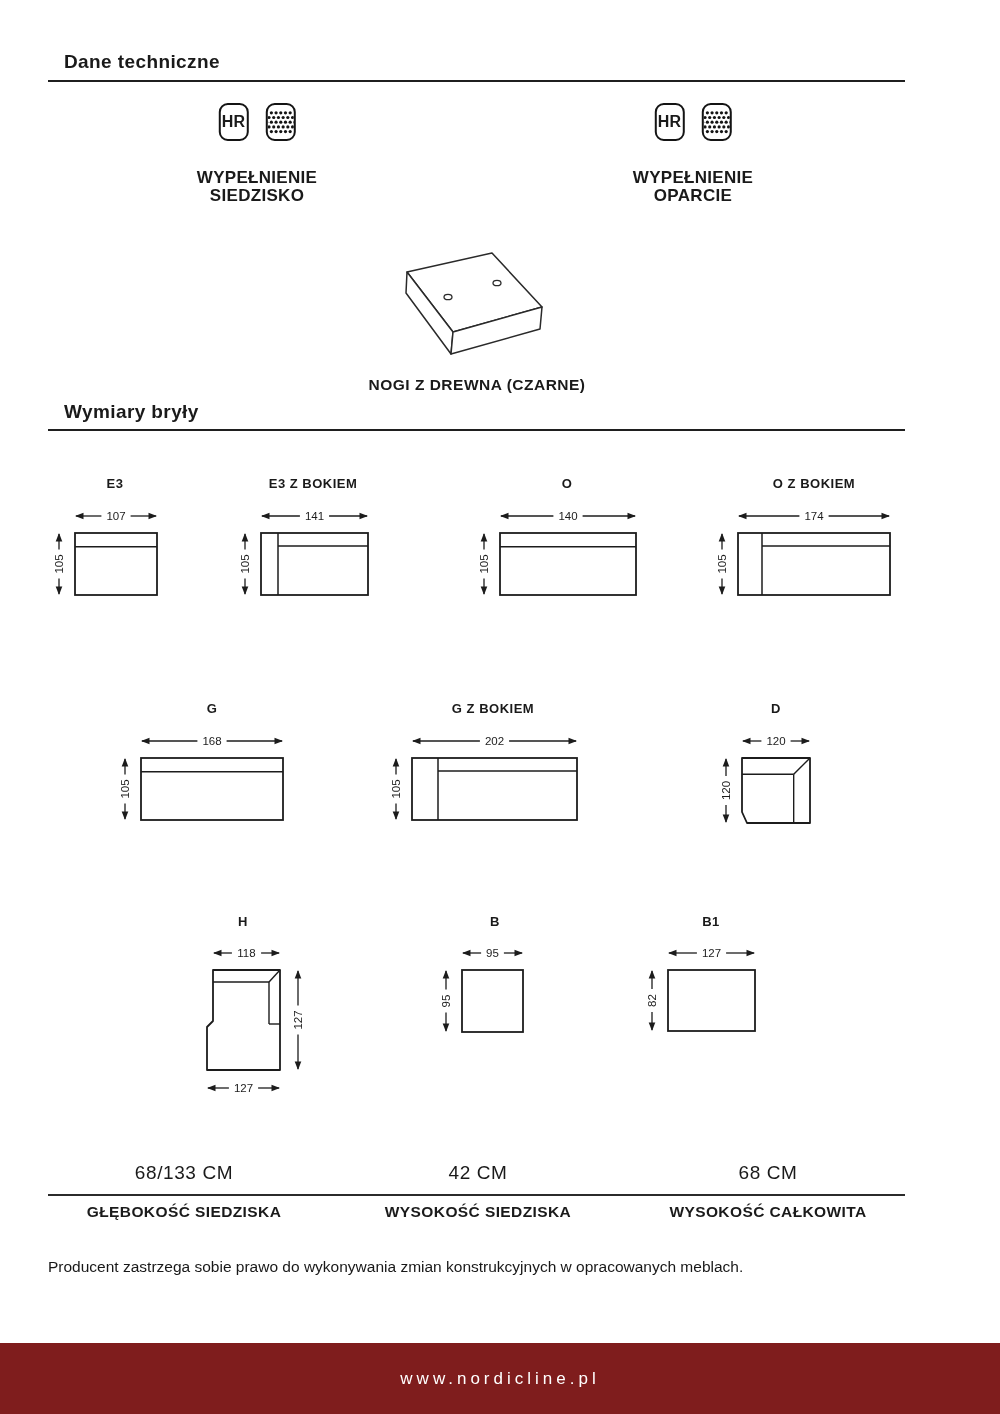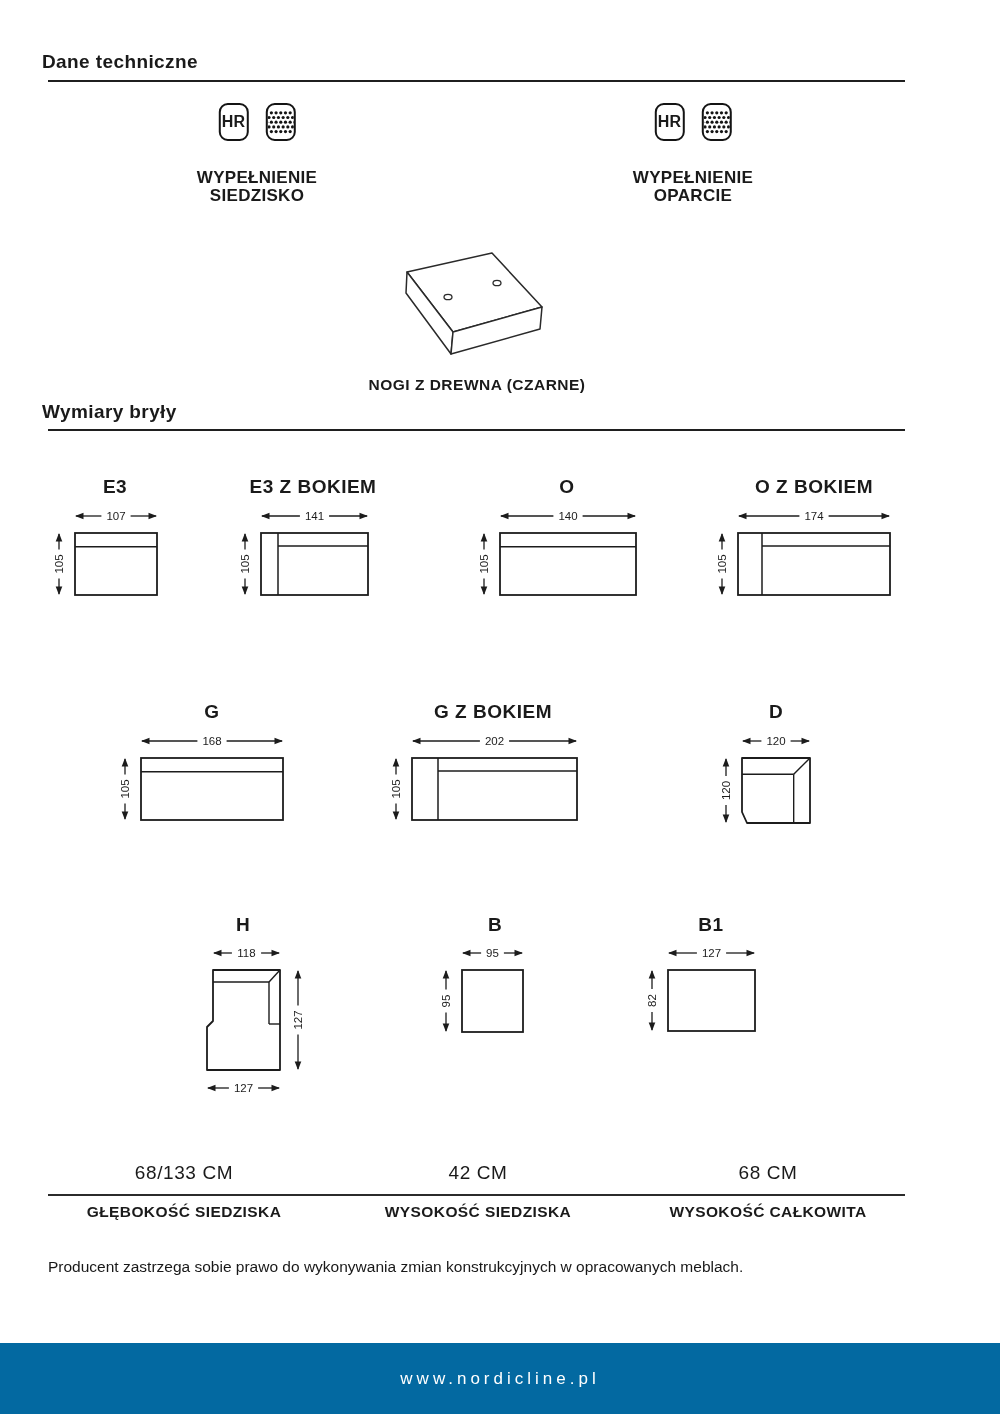--- a/index.html
+++ b/index.html
@@ -1,32 +1,32 @@
 <!DOCTYPE html>
 <html><head>
 <meta charset="utf-8">
 <style>
   html,body{margin:0;padding:0;background:#ffffff;}
   body{width:1000px;height:1414px;font-family:"Liberation Sans",sans-serif;color:#1a1a1a;}
   .page{position:relative;width:1000px;height:1414px;overflow:hidden;background:#fff;}
-  .sec-title{position:absolute;left:42px;font-weight:bold;font-size:19px;letter-spacing:.4px;}
+  .sec-title{position:absolute;left:64px;font-weight:bold;font-size:19px;letter-spacing:.4px;}
   .rule{position:absolute;left:48px;width:857px;height:2px;background:#1f1f1f;}
   .icon-group{position:absolute;transform:translateX(-50%);text-align:center;}
   .icon-row{display:flex;gap:17px;justify-content:center;}
   .badge{width:30px;height:38px;border:2.6px solid #141414;border-radius:9px;box-sizing:border-box;
          display:flex;align-items:center;justify-content:center;font-weight:bold;font-size:16px;letter-spacing:.2px;}
   .icon-label{margin-top:28px;font-weight:bold;font-size:17px;line-height:18px;letter-spacing:.3px;}
   .legs-caption{position:absolute;transform:translateX(-50%);font-weight:bold;font-size:15.5px;letter-spacing:.5px;white-space:nowrap;}
-  .mod-title{position:absolute;transform:translateX(-50%);font-weight:bold;font-size:19px;letter-spacing:.5px;white-space:nowrap;}
+  .mod-title{position:absolute;transform:translateX(-50%);font-weight:bold;font-size:13px;letter-spacing:.5px;white-space:nowrap;}
   svg.mod{position:absolute;overflow:visible;}
   .spec{position:absolute;transform:translateX(-50%);text-align:center;white-space:nowrap;}
   .spec-value{font-size:19px;font-weight:500;letter-spacing:.6px;}
   .spec-label{font-weight:bold;font-size:15.5px;letter-spacing:.4px;margin-top:19px;}
   .disclaimer{position:absolute;left:48px;width:857px;font-size:15.5px;line-height:26px;color:#181818;}
-  .footer{position:absolute;left:0;top:1343px;width:1000px;height:71px;background:#0369a1;color:#ffffff;
+  .footer{position:absolute;left:0;top:1343px;width:1000px;height:71px;background:#7f1d1d;color:#ffffff;
           display:flex;align-items:center;justify-content:center;font-size:17px;letter-spacing:4px;font-weight:500;}
 </style>
 </head>
 <body>
 
 <div class="page">
 
   <div class="sec-title" style="top:51px;">Dane techniczne</div>
   <div class="rule" style="top:80px;"></div>
 

